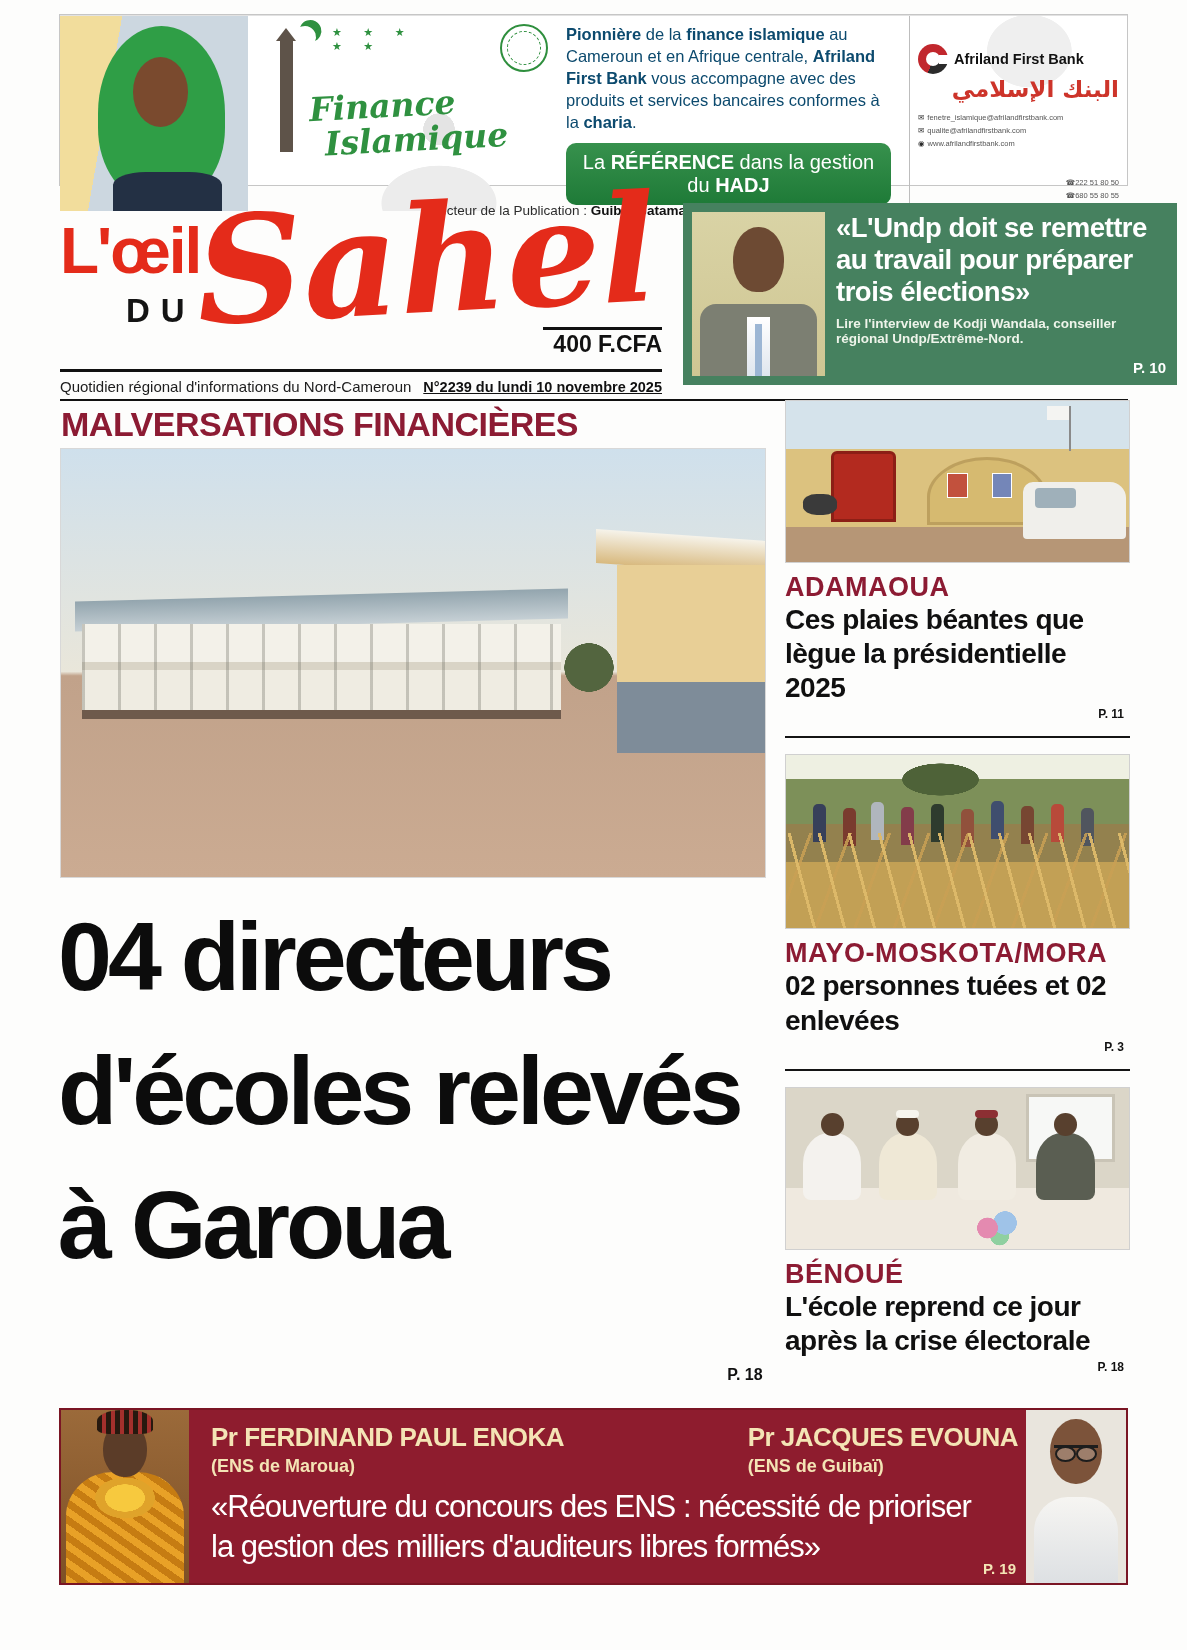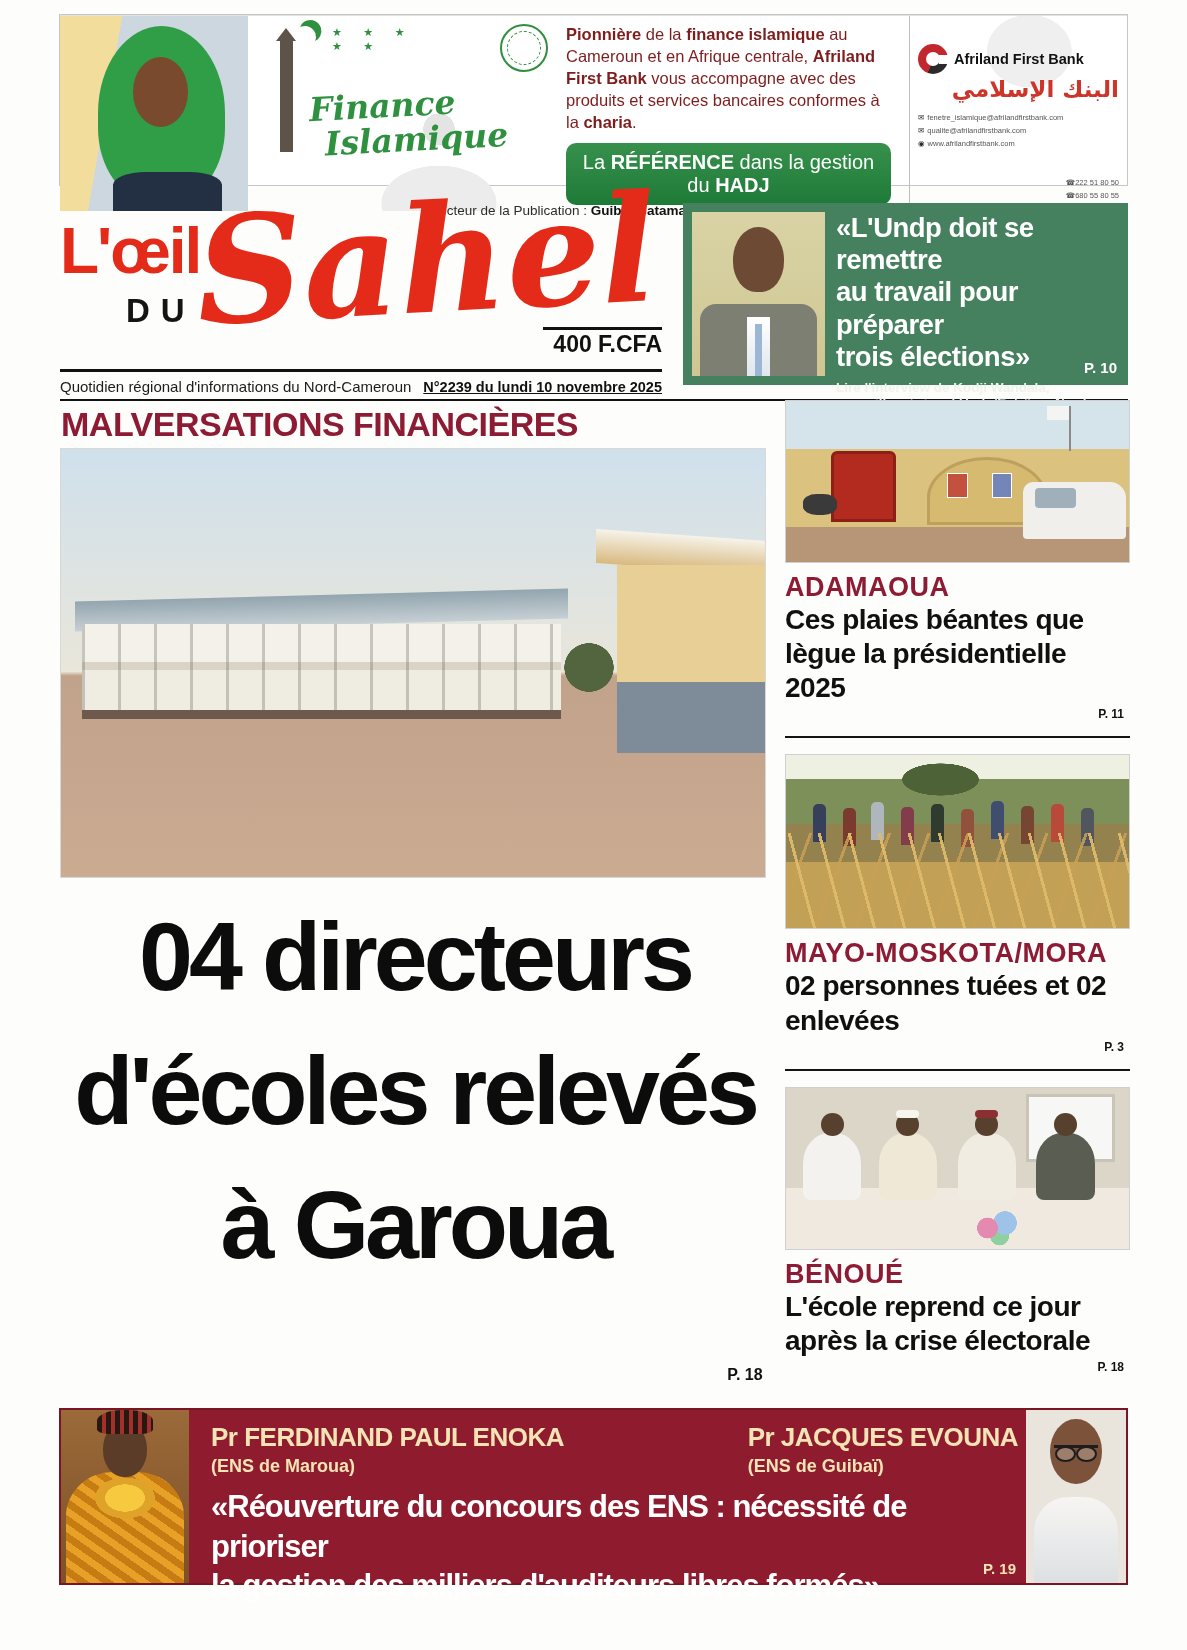--- a/index.html
+++ b/index.html
@@ -27,21 +27,21 @@
   .fi-minaret { position:absolute; left:32px; top:24px; width:13px; height:112px; background:#5e5349; }
   .fi-minaret::before { content:""; position:absolute; left:-4px; top:-12px; border-left:10px solid transparent; border-right:10px solid transparent; border-bottom:13px solid #5e5349; }
   .fi-crescent { position:absolute; left:46px; top:10px; width:22px; height:22px; border-radius:50%; box-shadow:7px -4px 0 0 #2f9140; transform:rotate(-18deg); }
   .fi-stars { position:absolute; left:84px; top:10px; color:#2f9140; font-size:11px; letter-spacing:9px; line-height:14px; font-family:"DejaVu Sans", sans-serif; }
   .fi-stamp { position:absolute; right:8px; top:8px; width:48px; height:48px; border:2.5px solid #2f8f3e; border-radius:50%; }
   .fi-stamp::after { content:""; position:absolute; inset:5px; border:1px dashed #2f8f3e; border-radius:50%; }
   .fi-script { position:absolute; left:62px; top:72px; font-family:"DejaVu Serif", serif; font-style:italic; font-weight:bold; color:#2f9140; font-size:33px; line-height:1.05; transform:rotate(-3deg); }
   .fi-script .l2 { display:block; margin-left:14px; }
 
   .ad-text { flex:1; padding:8px 14px 6px 10px; }
-  .ad-para { font-size:16.5px; line-height:1.33; color:#7f1d1d; }
+  .ad-para { font-size:16.5px; line-height:1.33; color:#0c4a6e; }
   .ad-para b { font-weight:800; }
   .ad-button { display:block; margin:9px 4px 0 0; background:linear-gradient(#37914d,#1e7a37); color:#fff; border:none; border-radius:10px; padding:8px 14px; font-size:20px; text-align:center; font-family:"Liberation Sans", sans-serif; }
   .ad-button b { font-weight:800; }
 
   .ad-bank { width:218px; border-left:1px solid #bdbdbd; position:relative; padding:28px 8px 4px 8px;
     background: radial-gradient(70px 60px at 55% 18%, #efefef 60%, transparent 61%); }
   .afb-row { display:flex; align-items:center; gap:6px; }
   .afb-logo { width:30px; height:30px; border-radius:50%; background:conic-gradient(from 200deg, #c1272d 0 72%, #2b2b2b 72% 100%); position:relative; flex:0 0 auto; }
   .afb-logo::after { content:""; position:absolute; inset:8px; background:#fff; border-radius:50%; }
   .afb-logo::before { content:""; position:absolute; right:-3px; top:11px; width:12px; height:9px; background:#fff; }
@@ -58,21 +58,21 @@
   .t-du { position:absolute; left:126px; top:292px; font-size:33px; font-weight:700; letter-spacing:11px; color:#141414; }
   .t-sahel { position:absolute; left:196px; top:186px; font-family:"DejaVu Serif", serif; font-style:italic; font-weight:bold; font-size:148px; color:#e42b1a; transform:rotate(-3deg); z-index:2; line-height:1; }
   .price-rule { position:absolute; left:543px; top:327px; width:119px; height:3px; background:#111; }
   .price { position:absolute; left:500px; top:331px; width:162px; text-align:right; font-size:23px; font-weight:800; color:#111; }
   .rule1 { position:absolute; left:60px; top:369px; width:602px; height:3px; background:#111; z-index:1; }
   .tagline { position:absolute; left:60px; top:378px; font-size:15px; color:#1d1d1d; }
   .issue { position:absolute; left:362px; top:379px; width:300px; text-align:right; font-size:14.5px; font-weight:800; color:#111;text-decoration:underline; }
   .rule2 { position:absolute; left:60px; top:399px; width:1068px; height:2px; background:#111; }
 
   
-  .iv-box { position:absolute; left:683px; top:203px; width:445px; height:182px; background:#46815f; padding:9px; display:flex; gap:11px; }
+  .iv-box { position:absolute; left:683px; top:203px; width:494px; height:182px; background:#46815f; padding:9px; display:flex; gap:11px; }
   .ph-iv { width:133px; height:164px; background:linear-gradient(#d9d3a5,#cfc693); flex:0 0 auto; }
   .ivm-head { position:absolute; left:31%; top:9%; width:38%; height:40%; background:#6d4a33; border-radius:50% 50% 46% 46%; }
   .ivm-body { position:absolute; left:6%; bottom:0; width:88%; height:44%; background:#7c7f72; border-radius:16px 16px 0 0; }
   .ivm-shirt { position:absolute; left:41%; bottom:0; width:18%; height:36%; background:linear-gradient(#ffffff,#dfe6ee); }
   .ivm-tie { position:absolute; left:47%; bottom:0; width:6%; height:32%; background:#9cb6d4; }
   .iv-text { flex:1; position:relative; color:#fff; }
   .iv-quote { font-size:27.5px; font-weight:800; line-height:1.17; letter-spacing:-0.5px; }
   .iv-quote span { display:block; }
   .iv-caption { margin-top:7px; font-size:13.5px; font-weight:700; color:#eef4ea; line-height:1.15; width:95%; }
   .iv-page { position:absolute; right:2px; bottom:0px; font-size:15px; font-weight:800; color:#fff; }
@@ -83,21 +83,21 @@
     background:linear-gradient(#cfe0ec 0%, #e9e6da 52%, #c1a28a 53%, #cbab92 100%); }
   .ld-roof { position:absolute; left:2%; top:34%; width:70%; height:7%; background:linear-gradient(#93a5ae,#c6d0d5); transform:skewY(-1.5deg); }
   .ld-bldg { position:absolute; left:3%; top:41%; width:68%; height:22%;
     background: repeating-linear-gradient(90deg, rgba(115,115,105,.35) 0 3px, transparent 3px 36px),
                 linear-gradient(#f3f1e9 0 44%, #d9d4c6 44% 54%, #efece2 54% 100%);
     border-bottom:9px solid #6e5a4c; }
   .ld-bldg2 { position:absolute; right:0; top:27%; width:21%; height:44%; background:linear-gradient(#e8cf96 0 62%, #7e8c99 62% 100%); }
   .ld-bldg2roof { position:absolute; right:0; top:20%; width:24%; height:8%; background:linear-gradient(#f6f3ea,#d8b97e); transform:skewY(4deg); }
   .ld-tree { position:absolute; left:70%; top:43%; width:10%; height:16%; background:radial-gradient(closest-side,#53653f 70%, transparent 71%); }
 
-  .headline { position:absolute; left:58px; top:890px; width:714px; font-size:97px; font-weight:900; letter-spacing:-4px; line-height:1.38; color:#0c0c0c;text-align:center; }
+  .headline { position:absolute; left:58px; top:890px; width:714px; font-size:97px; font-weight:900; letter-spacing:-4px; line-height:1.38; color:#0c0c0c; }
   .headline span { display:block; }
   .lead-page { position:absolute; left:700px; top:1366px; width:90px; text-align:center; font-size:16px; font-weight:800; color:#111; }
 
   
   .sidebar { position:absolute; left:785px; top:400px; width:345px; }
   .sb-photo { width:100%; border:1px solid #d0d0d0; }
   .sb-cat { margin-top:9px; font-size:27px; font-weight:800; letter-spacing:0.5px; color:#8c1b33; }
   .sb-head { font-size:28px; font-weight:800; line-height:1.22; letter-spacing:-0.5px; color:#101010; }
   .sb-page { text-align:right; font-size:12px; font-weight:800; color:#111; margin-top:2px; padding-right:6px; }
   .sb-div { border-top:2px solid #141414; margin:15px 0 16px 0; }
@@ -141,21 +141,21 @@
   .ph-enoka { width:128px; background:linear-gradient(#9b6a3a,#7d5026); flex:0 0 auto; }
   .ek-robe { position:absolute; left:4%; bottom:0; width:92%; height:64%; background:repeating-linear-gradient(35deg,#e8a127 0 7px,#c67c12 7px 14px); border-radius:40% 40% 0 0; }
   .ek-collar { position:absolute; left:20%; top:36%; width:60%; height:30%; border-radius:50%; background:radial-gradient(closest-side,#f7c93e 52%, #e0a32a 53% 78%, transparent 79%); }
   .ek-head { position:absolute; left:33%; top:7%; width:34%; height:32%; background:#5b3c28; border-radius:48%; }
   .ek-hat { position:absolute; left:28%; top:0; width:44%; height:14%; background:repeating-linear-gradient(90deg,#27190f 0 5px,#a3302c 5px 9px); border-radius:45% 45% 20% 20%; }
   .bn-center { flex:1; position:relative; padding:12px 8px 8px 22px; }
   .bn-names { display:flex; justify-content:space-between; }
   .bn-name { font-size:26px; font-weight:800; color:#f4e4b5; letter-spacing:-0.5px; }
   .bn-org { font-size:18px; font-weight:700; color:#f4e4b5; margin-top:3px; }
   .bn-right { text-align:left;margin-left:41px; }
-  .bn-quote { margin-top:10px; font-size:31px; font-weight:700; letter-spacing:-1px; line-height:1.28; color:#fff; }
+  .bn-quote { margin-top:10px; font-size:31px; font-weight:400; letter-spacing:-1px; line-height:1.28; color:#fff; }
   .bn-quote span { display:block; }
   .bn-page { position:absolute; right:10px; bottom:6px; font-size:15px; font-weight:800; color:#f4e4b5; }
   .ph-evouna { width:100px; background:#e9e5dd; flex:0 0 auto; }
   .ev-head { position:absolute; left:24%; top:5%; width:52%; height:38%; background:#7c533a; border-radius:50%; }
   .ev-glasses { position:absolute; left:28%; top:20%; width:44%; height:9%; border-top:3px solid #1d1d1d; }
   .ev-glasses::before, .ev-glasses::after { content:""; position:absolute; top:-2px; width:38%; height:12px; border:2px solid #1d1d1d; border-radius:50%; background:rgba(255,255,255,.25); }
   .ev-glasses::before { left:2%; } .ev-glasses::after { right:2%; }
   .ev-body { position:absolute; left:8%; bottom:0; width:84%; height:50%; background:linear-gradient(#f6f5f2,#dde0e3); border-radius:40% 40% 0 0; }
 </style>
 </head>

